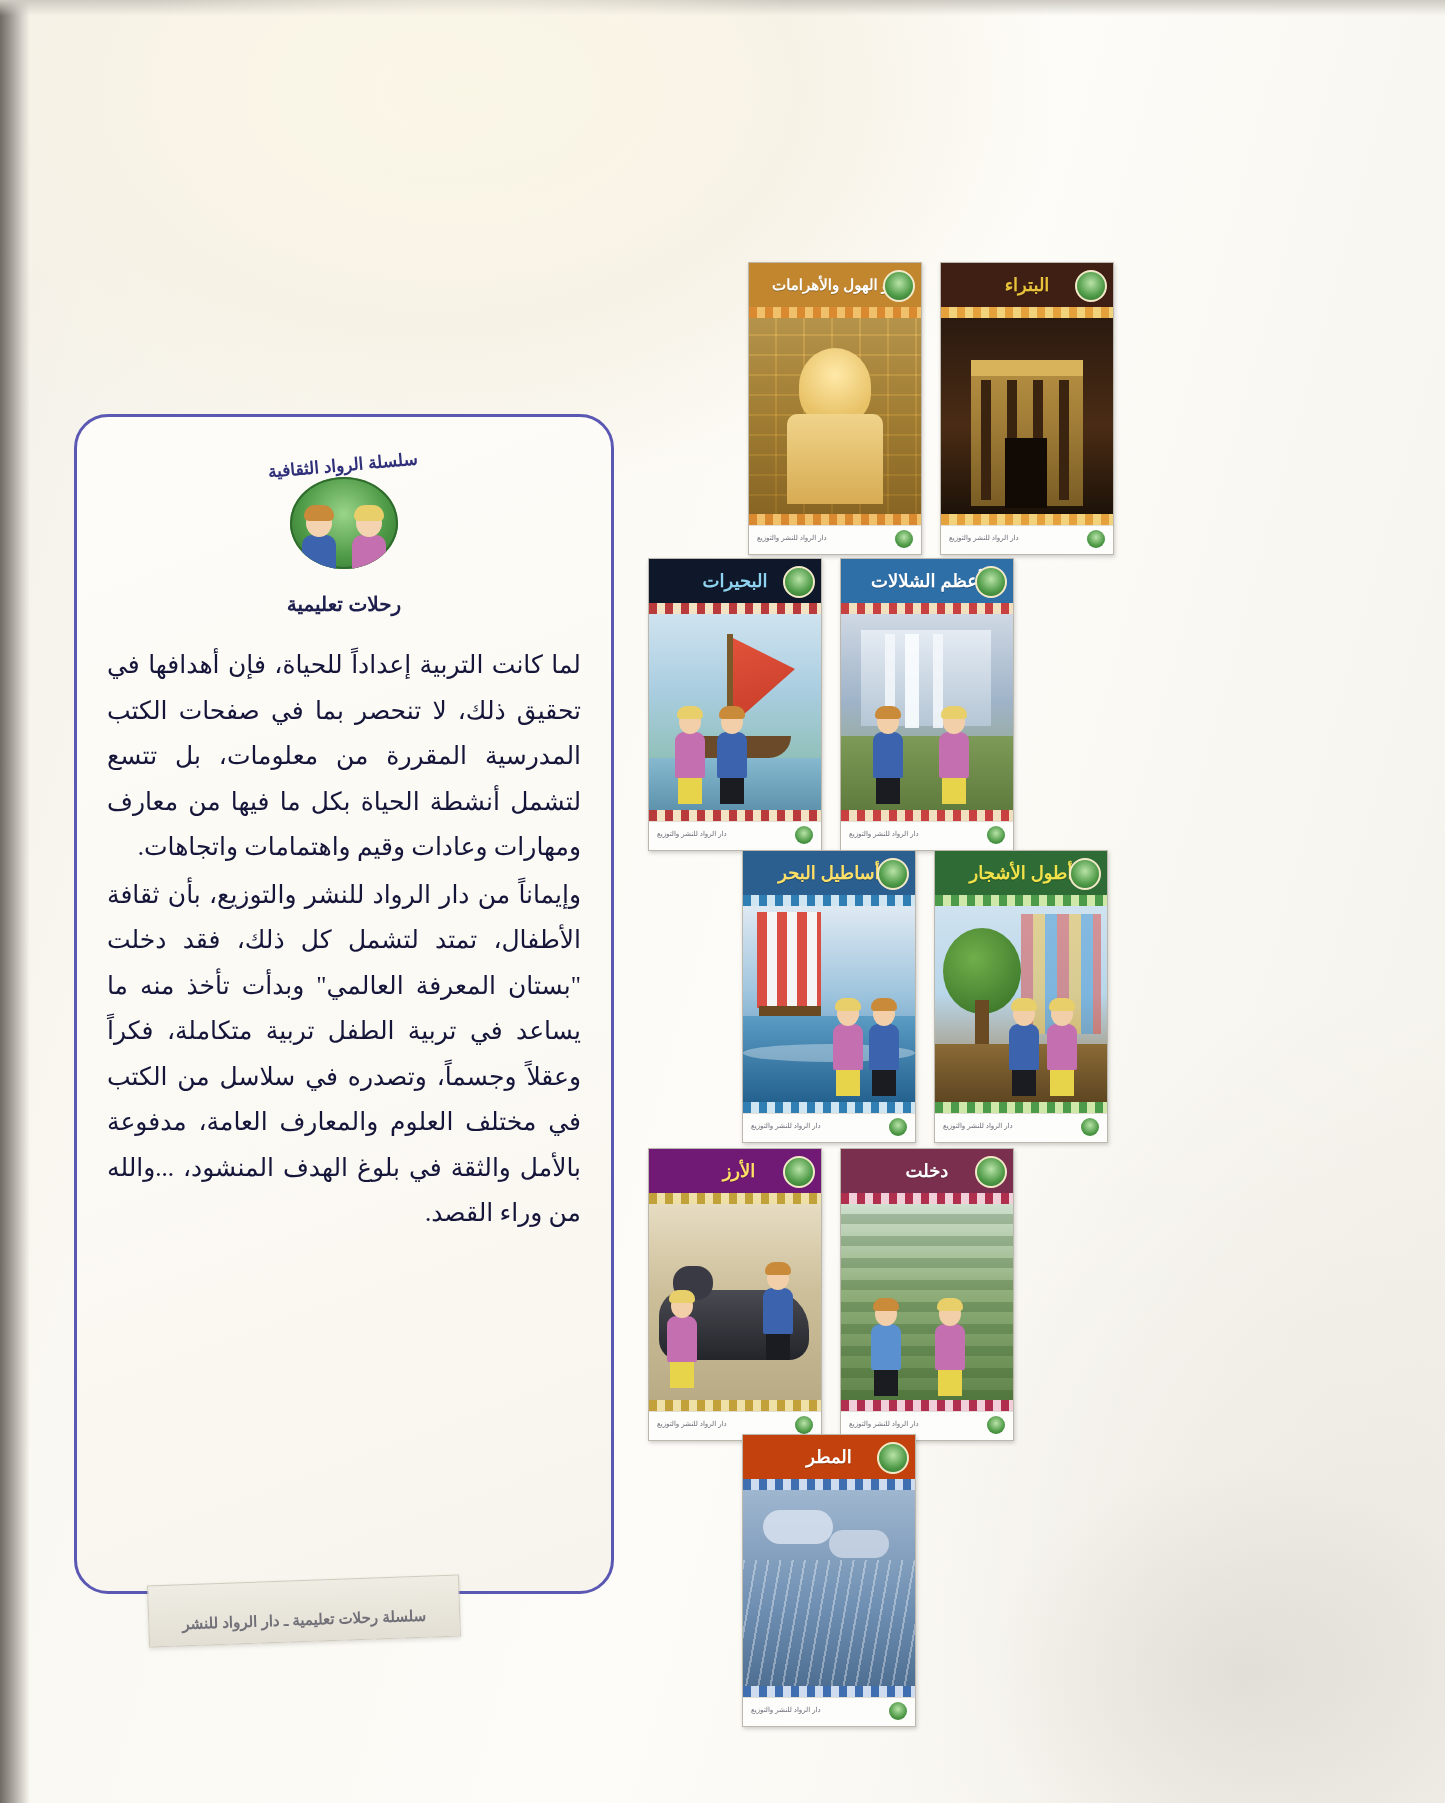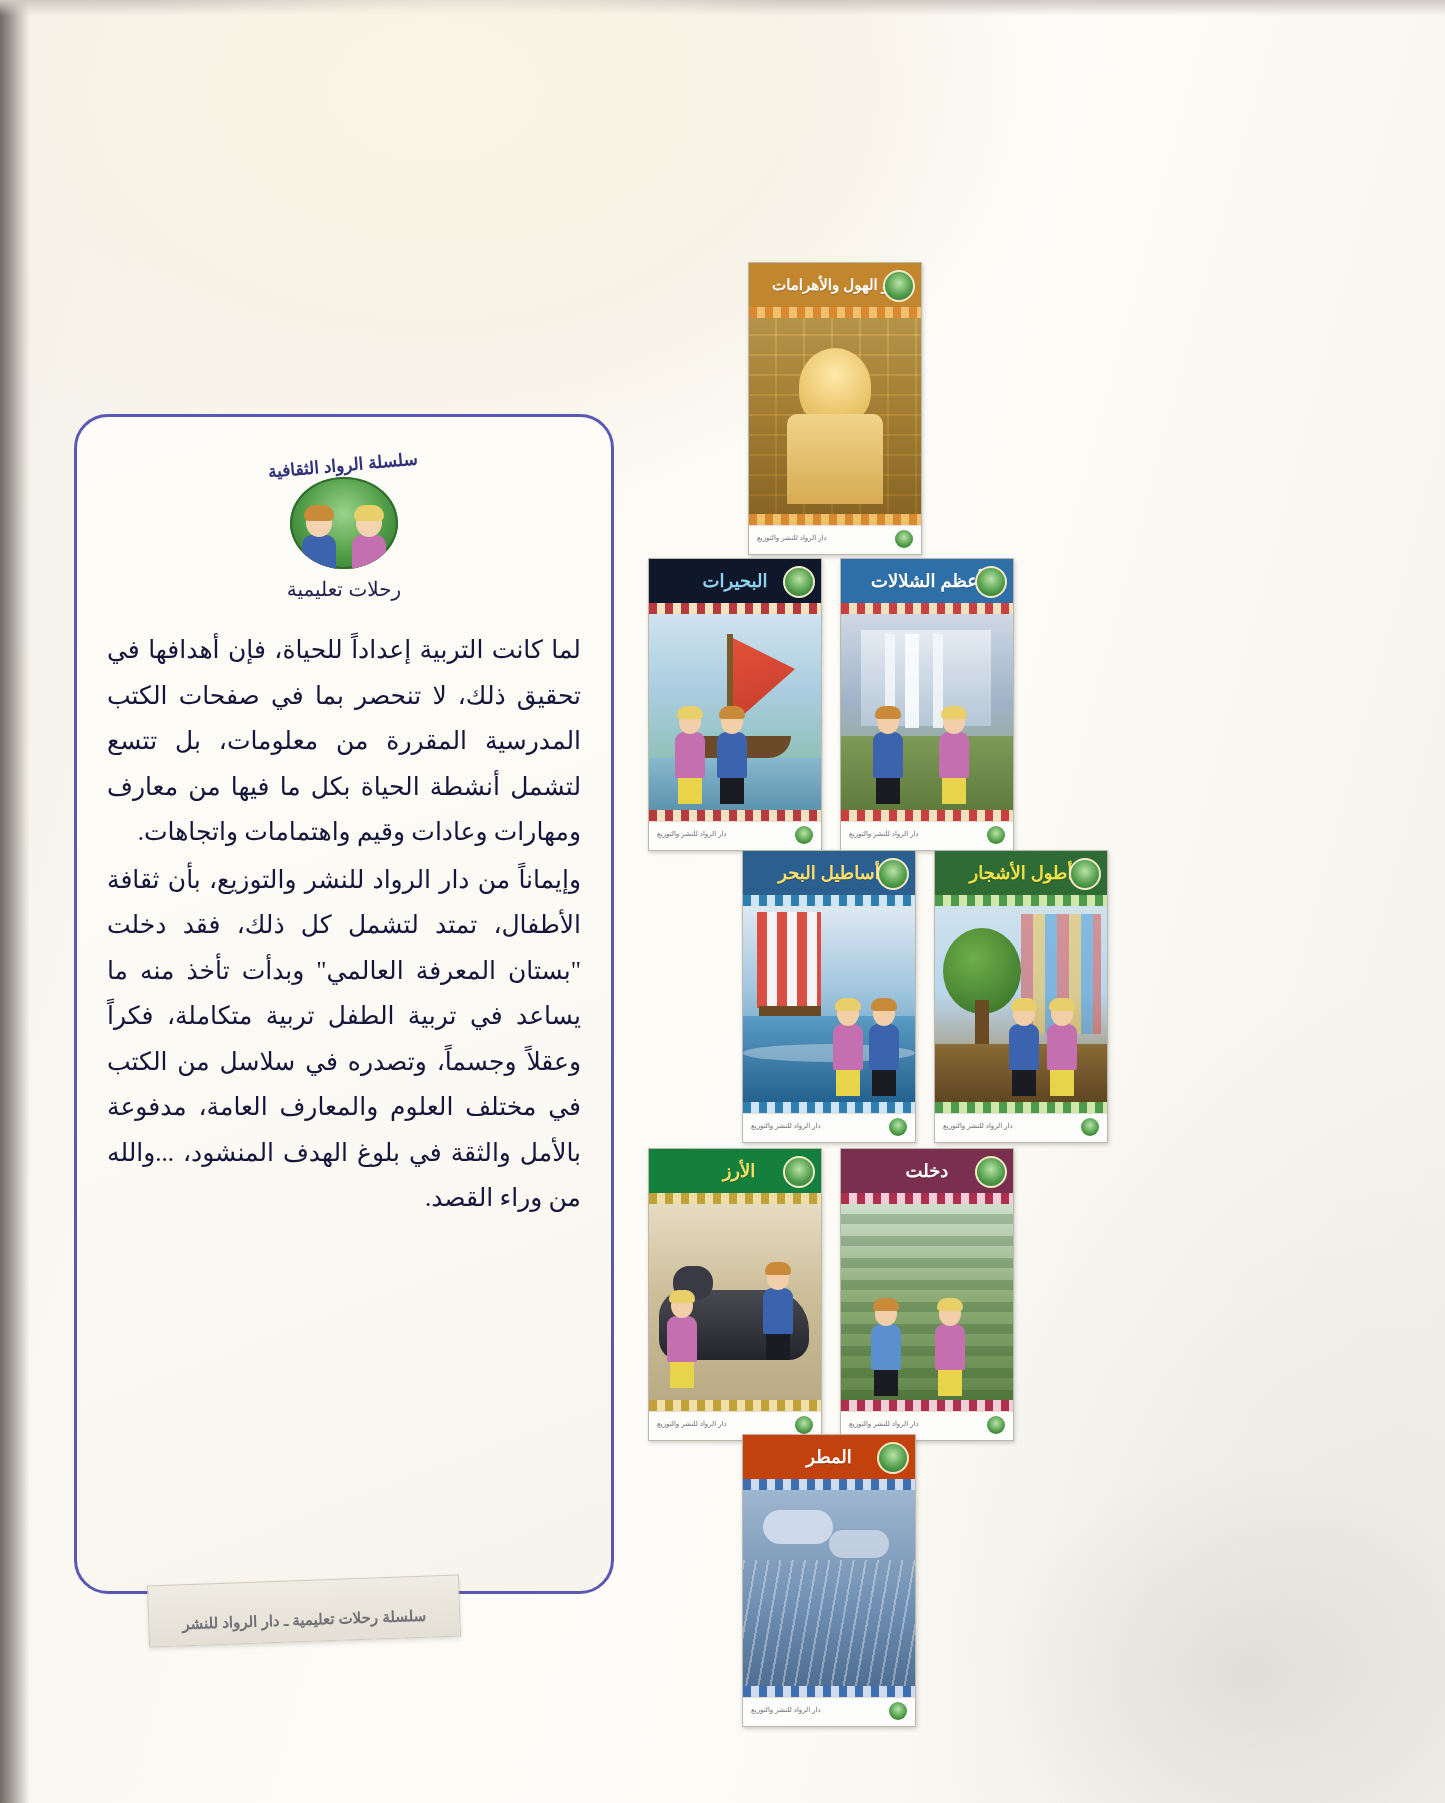--- a/index.html
+++ b/index.html
@@ -114,23 +114,23 @@
   }
   #kid-left { left: 12px; }
   #kid-left .hair { background: #c98a3a; }
   #kid-left .body { background: #3c63ad; }
   #kid-right { right: 12px; }
   #kid-right .hair { background: #e8cf6a; }
   #kid-right .body { background: #c46fb0; }
 
   #logo-sub {
     font-size: 20px;
-    font-weight: normal;
+    font-weight: bold;
     color: #1f1f4e;
-    margin-top: 6px;
+    margin-top: 21px;
   }
 
   
   #panel-text {
     margin-top: 26px;
     color: #15153a;
     font-size: 25px;
     line-height: 1.82;
     text-align: justify;
     text-align-last: right;
@@ -286,20 +286,41 @@
   </div>
 
   <div id="paper-slip">
     <span>سلسلة رحلات تعليمية ـ دار الرواد للنشر</span>
   </div>
 
   <div id="covers">
 
     <div class="cover-row" style="left:108px; top:0;">
 
+      <div class="cover">
+        <div class="cover-head" style="background:#3f1f14;">
+          <div class="cover-title" style="color:#e8c23a;">البتراء</div>
+          <div class="cover-badge"></div>
+        </div>
+        <div class="cover-strip" style="background-image:repeating-linear-gradient(90deg,#e4a13c 0 8px,#f2d27a 8px 16px);"></div>
+        <div class="cover-art" style="background:linear-gradient(180deg,#2b1a10 0%,#4a2c14 55%,#1d1208 100%);">
+          <div style="position:absolute;left:30px;top:48px;width:112px;height:140px;background:linear-gradient(180deg,#caa24a 0%,#8a6a2a 100%);opacity:.85;"></div>
+          <div style="position:absolute;left:30px;top:42px;width:112px;height:16px;background:#d8b35c;"></div>
+          <div style="position:absolute;left:40px;top:62px;width:10px;height:120px;background:#3a2410;"></div>
+          <div style="position:absolute;left:66px;top:62px;width:10px;height:120px;background:#3a2410;"></div>
+          <div style="position:absolute;left:92px;top:62px;width:10px;height:120px;background:#3a2410;"></div>
+          <div style="position:absolute;left:118px;top:62px;width:10px;height:120px;background:#3a2410;"></div>
+          <div style="position:absolute;left:64px;top:120px;width:42px;height:70px;background:#120b05;"></div>
+        </div>
+        <div class="cover-strip" style="background-image:repeating-linear-gradient(90deg,#e4a13c 0 8px,#f2d27a 8px 16px);"></div>
+        <div class="cover-foot">
+          <div class="mark"></div>
+          <div class="pub">دار الرواد للنشر والتوزيع</div>
+        </div>
+      </div>
 
       <div class="cover">
         <div class="cover-head" style="background:#c2862f;">
           <div class="cover-title" style="color:#ffffff;font-size:15px;">أبو الهول والأهرامات</div>
           <div class="cover-badge"></div>
         </div>
         <div class="cover-strip" style="background-image:repeating-linear-gradient(90deg,#d9892f 0 8px,#f0c06a 8px 16px);"></div>
         <div class="cover-art" style="background:linear-gradient(180deg,#e0b65c 0%,#c79a3f 50%,#a87d2c 100%);">
           <div style="position:absolute;inset:0;background:repeating-linear-gradient(0deg,rgba(0,0,0,.10) 0 18px,rgba(0,0,0,0) 18px 20px),repeating-linear-gradient(90deg,rgba(0,0,0,.10) 0 26px,rgba(0,0,0,0) 26px 28px);"></div>
           <div style="position:absolute;left:50px;top:30px;width:72px;height:76px;border-radius:50% 50% 40% 40%;background:radial-gradient(circle at 50% 35%,#ffe9a8 0%,#e8c267 70%);"></div>
@@ -478,21 +499,21 @@
           </div>
         </div>
         <div class="cover-strip" style="background-image:repeating-linear-gradient(90deg,#b02f4f 0 8px,#f0cfd8 8px 16px);"></div>
         <div class="cover-foot">
           <div class="mark"></div>
           <div class="pub">دار الرواد للنشر والتوزيع</div>
         </div>
       </div>
 
       <div class="cover">
-        <div class="cover-head" style="background:#15803d;padding-left:8px;">
+        <div class="cover-head" style="background:#701a75;padding-left:8px;">
           <div class="cover-title" style="color:#ffe066;">الأرز</div>
           <div class="cover-badge"></div>
         </div>
         <div class="cover-strip" style="background-image:repeating-linear-gradient(90deg,#c2a03a 0 8px,#efe0a8 8px 16px);"></div>
         <div class="cover-art" style="background:linear-gradient(180deg,#e6dcc2 0%,#cdbf9a 45%,#b9ab86 100%);">
           <div style="position:absolute;left:10px;top:86px;width:150px;height:70px;border-radius:26px 40px 20px 20px;background:linear-gradient(180deg,#4a4a52 0%,#24242b 100%);"></div>
           <div style="position:absolute;left:24px;top:62px;width:40px;height:34px;border-radius:16px;background:#3a3a44;"></div>
           <div class="fig" style="left:16px;bottom:12px;">
             <div class="h">
                 <div class="hr" style="background:#e8cf6a;"></div>

